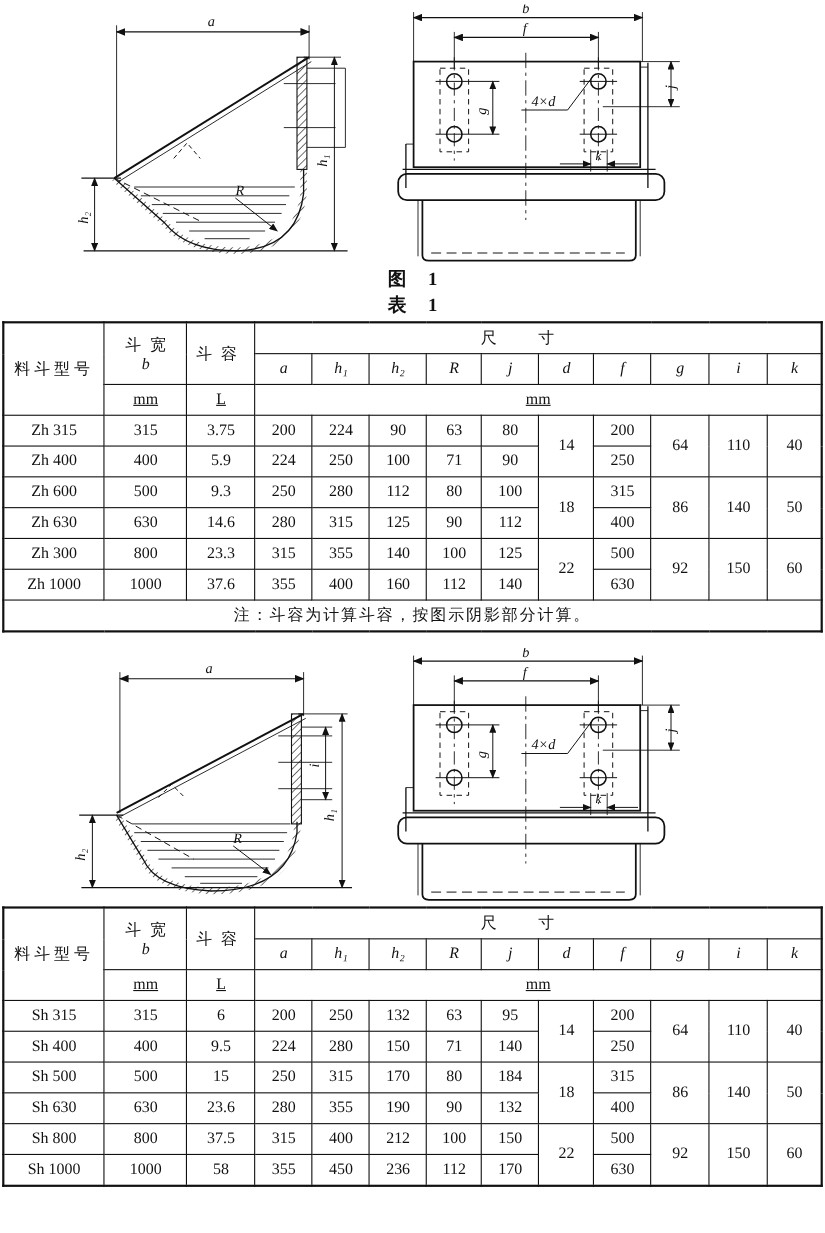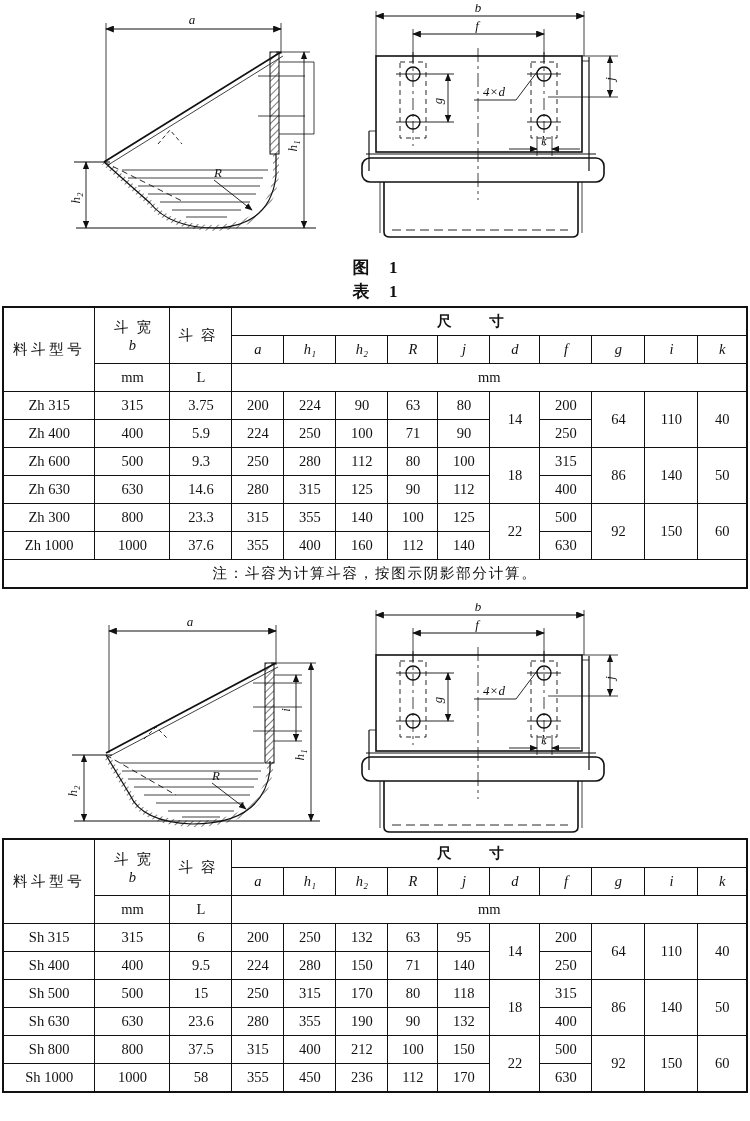--- a/index.html
+++ b/index.html
@@ -7,36 +7,36 @@
     width:750px;height:1121px;margin:0 auto;background:#ffffff;
     font-family:"Liberation Serif","DejaVu Serif",serif;color:#111;
     overflow:hidden;position:relative;
   }
   .figure-row{display:flex;justify-content:center;align-items:flex-start;gap:22px;padding-top:4px;}
   svg text{font-family:"Liberation Serif","DejaVu Serif",serif;}
   .caption{
     text-align:center;font-size:17px;line-height:23px;word-spacing:0.9em;
     font-family:"Liberation Serif","DejaVu Serif",serif;font-weight:bold;
   }
-  .fig-cap{margin-top:16px;}
+  .fig-cap{margin-top:2px;}
   .tab-cap{margin-top:1px;}
   table.spec{
     border-collapse:collapse;table-layout:fixed;width:744px;
     margin:3px auto 0 auto;border:2px solid #111;
   }
   table.spec td{
     border:1px solid #111;text-align:center;vertical-align:middle;
     font-size:14.5px;padding:0;height:27px;
     font-family:"Liberation Serif","DejaVu Serif",serif;
   }
   td.cjk{letter-spacing:0.25em;padding-left:0.25em;}
   .cjk-sp{letter-spacing:0.55em;padding-left:0.55em;}
-  td.dims-head{letter-spacing:2.6em;padding-left:2.6em;height:25px;font-weight:bold;}
+  td.dims-head{letter-spacing:2.6em;padding-left:2.6em;height:25px;}
   .sym{font-style:italic;}
-  td.unit-row{height:21px;}
+  td.unit-row{height:21px;text-decoration:underline;}
   td.note-cell{
     text-align:left;padding-left:28px;letter-spacing:0.12em;
     font-size:14.5px;height:25px;
   }
   .gap{height:10px;}
 </style>
 </head>
 <body>
 
 <div class="page">
@@ -516,21 +516,21 @@
         <td>250</td>
       </tr>
       <tr>
         <td>Sh 500</td>
         <td>500</td>
         <td>15</td>
         <td>250</td>
         <td>315</td>
         <td>170</td>
         <td>80</td>
-        <td>118</td>
+        <td>184</td>
         <td rowspan="2">18</td>
         <td>315</td>
         <td rowspan="2">86</td>
         <td rowspan="2">140</td>
         <td rowspan="2">50</td>
       </tr>
       <tr>
         <td>Sh 630</td>
         <td>630</td>
         <td>23.6</td>

